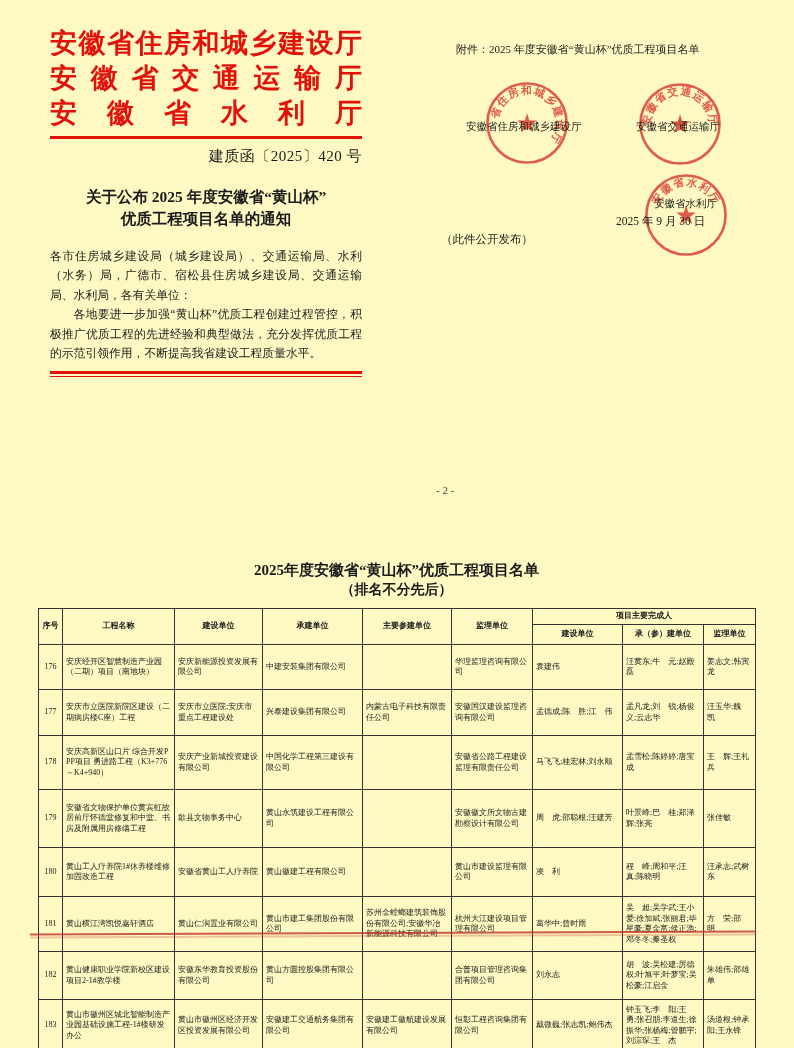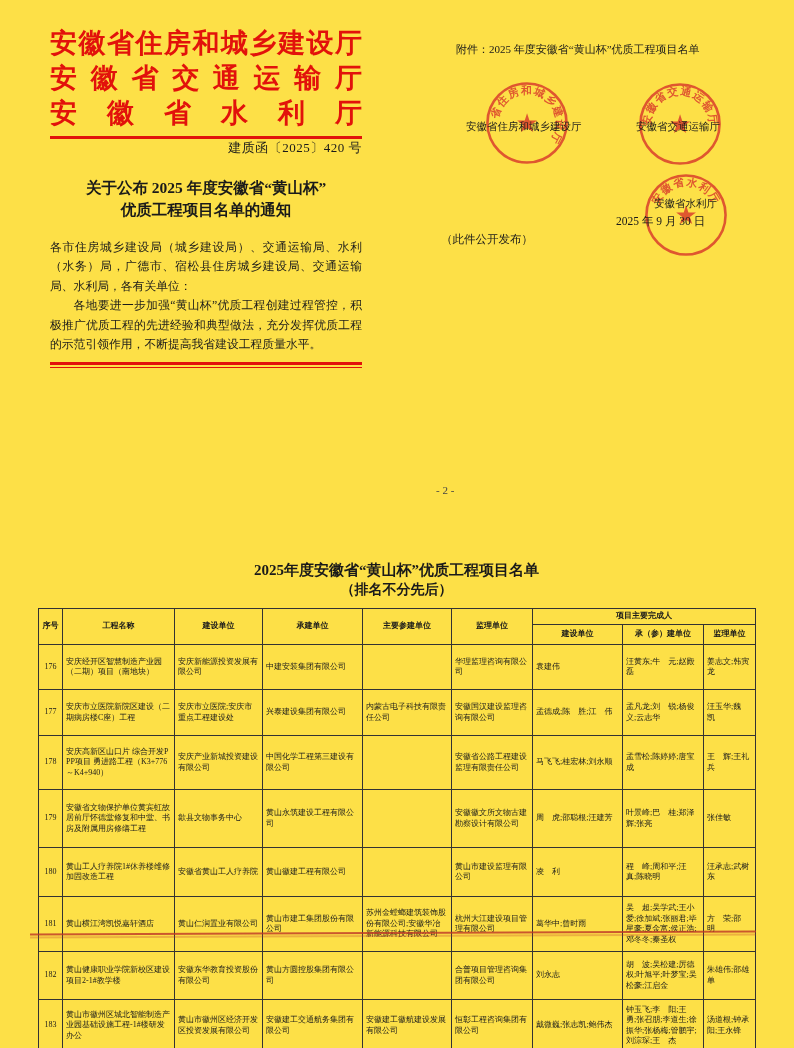--- a/index.html
+++ b/index.html
@@ -1,25 +1,25 @@
 <!DOCTYPE html>
 <html><head>
 <meta charset="utf-8">
 <style>
   * { margin:0; padding:0; box-sizing:border-box; }
   html,body { background:#ffffff; }
   body { font-family:"Liberation Serif","DejaVu Serif",serif; color:#1a1a1a; }
-  .sheet { position:relative; width:794px; height:1048px; background:#fde047; overflow:hidden;padding-left:36px; }
+  .sheet { position:relative; width:794px; height:1048px; background:#fef9c3; overflow:hidden;padding-left:36px; }
 
   
   .left-col { position:absolute; left:50px; top:26px; width:312px; }
   .lh-line { font-weight:700; color:#e2120b; font-size:27px; line-height:35px;
              text-align:justify; text-align-last:justify; white-space:nowrap; }
   .red-rule { margin-top:5px; border-top:3px solid #e2120b; }
-  .doc-number { text-align:right; font-size:13px; letter-spacing:.5px; }
+  .doc-number { margin-top:8px; text-align:right; font-size:15px; letter-spacing:.5px; }
   .notice-title { margin-top:20px; text-align:center; font-weight:700; font-size:15.5px; line-height:22px; }
   .body-text { margin-top:17px; font-size:11.8px; line-height:19.4px; text-align:justify; }
   .body-text p.indent { text-indent:2em; }
   .red-rule-double { margin-top:8px; height:6px; border-top:3px solid #e2120b; border-bottom:1px solid #e2120b; }
 
   
   .attachment-note { position:absolute; left:456px; top:42px; width:316px; font-size:11px; }
   .seal { position:absolute; width:86px; height:86px; opacity:.8; }
   .seal-ring { fill:none; stroke:#d8352a; stroke-width:3; }
   .seal-arc-text { fill:#d8352a; font-size:12.5px; letter-spacing:1.5px; font-weight:700; }

